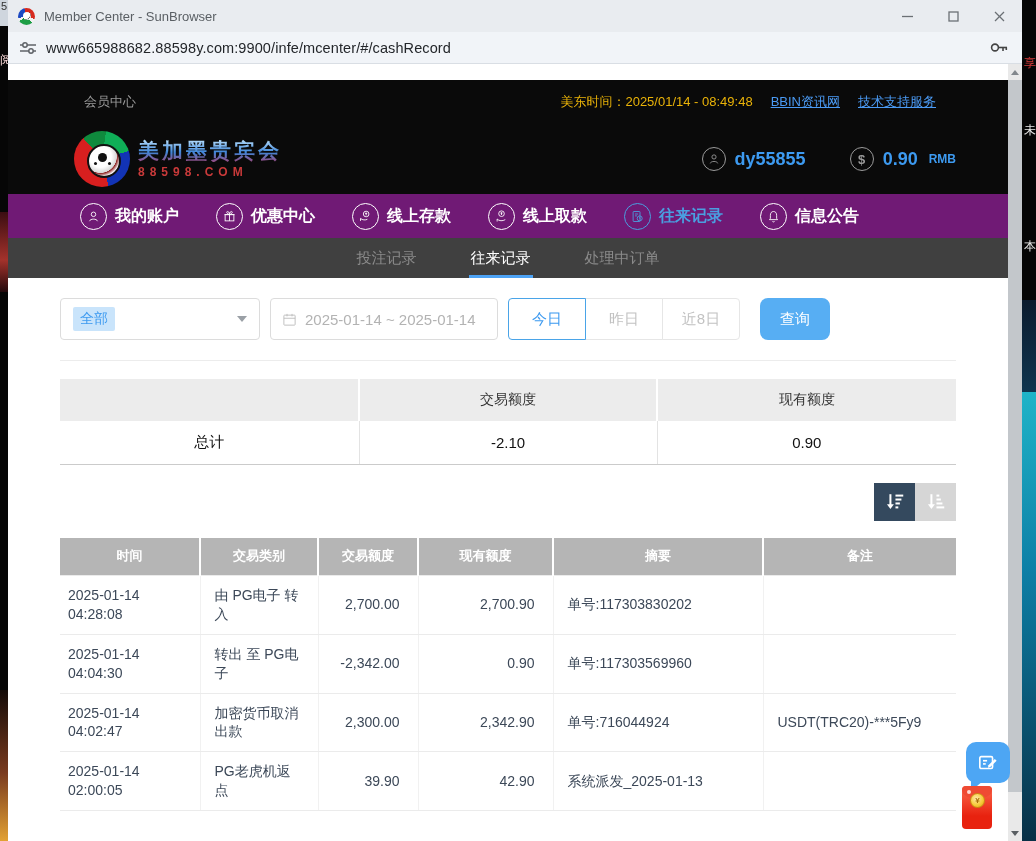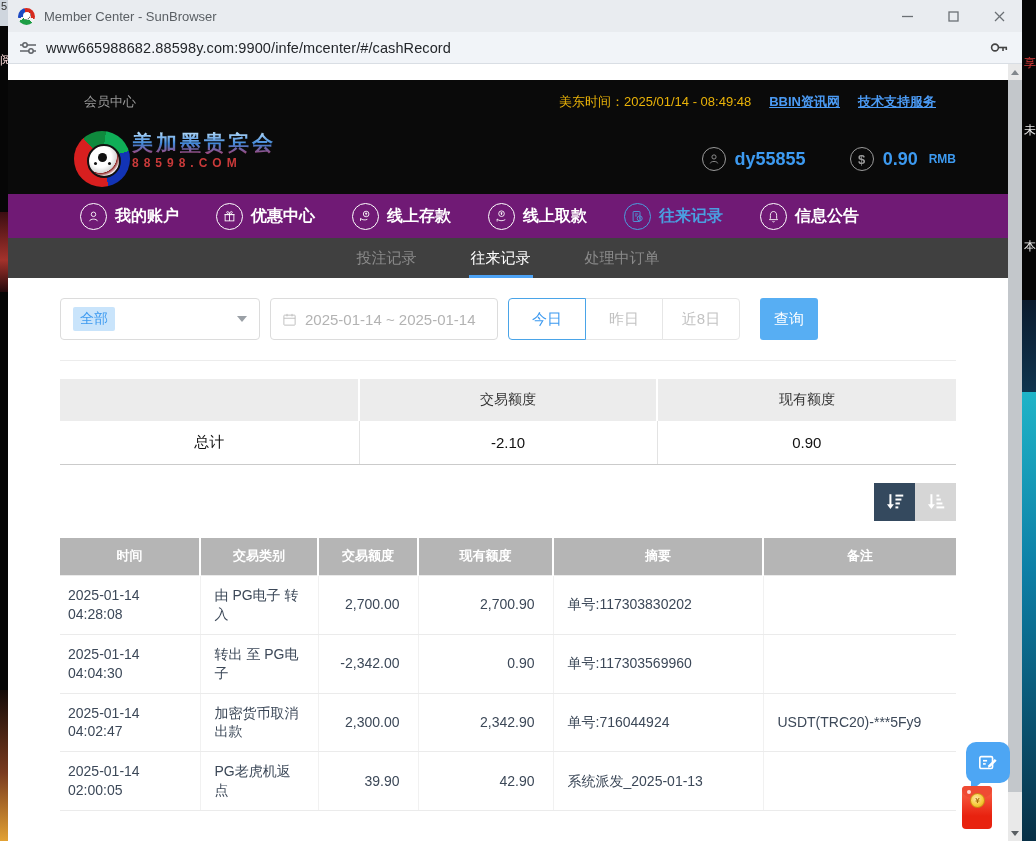--- a/index.html
+++ b/index.html
@@ -35,26 +35,26 @@
 
   .viewport { flex:1; position:relative; background:#fff; overflow:hidden; }
   .page { position:absolute; left:0; top:16px; width:1000px; height:100%; }
 
   
   .topbar { height:44px; background:#0a0a0a; display:flex; align-items:center; }
   .inner { width:896px; margin:0 auto; display:flex; align-items:center; }
   .topbar .section { margin-left:24px; font-size:13px; color:#9a9a9a; }
   .topbar .right { margin-left:auto; display:flex; align-items:center; gap:18px; margin-right:20px; }
   .topbar .time { font-size:13px; color:#eab308; }
-  .topbar a.tlink { font-size:13px; font-weight:bold; color:var(--link-blue,#4b9bf5); text-decoration:underline; cursor:pointer; }
+  .topbar a.tlink { font-size:13px; font-weight:normal; color:var(--link-blue,#4b9bf5); text-decoration:underline; cursor:pointer; }
 
   
   .siteheader { height:70px; background:#0a0a0a; }
   .siteheader .inner { height:100%; }
-  .logo { display:flex; gap:2px; margin-left:14px; cursor:pointer; }
+  .logo { display:flex; align-items:center; gap:8px; margin-left:14px; cursor:pointer; }
   .logo-mark { width:56px; height:56px; border-radius:50%; position:relative;
     background:conic-gradient(from 210deg, #d81f1f 0 30%, #0f8a3d 30% 44%, #0fae57 44% 62%, #1233b5 62% 88%, #d81f1f 88%); }
   .logo-mark::before { content:''; position:absolute; left:13px; top:13px; width:30px; height:30px; border-radius:50%;
     background:radial-gradient(circle at 38% 35%, #fff 40%, #d8d8d8 60%, #8c1f1f 62%, #fff 75%); border:2px solid #111; }
   .logo-mark::after { content:''; position:absolute; left:24px; top:22px; width:9px; height:9px; border-radius:50%; background:#111; box-shadow:-7px 6px 0 -3px #111, 7px 6px 0 -3px #111; }
   .logo-title { font-size:21px; font-weight:bold; letter-spacing:3px;
     background:linear-gradient(180deg,#bfe4ff 0%,#3f86d8 55%,#a04578 100%);
     -webkit-background-clip:text; background-clip:text; color:transparent; line-height:1.1; }
   .logo-domain { font-size:12px; font-weight:bold; letter-spacing:5px; color:#c93a3a; margin-top:2px; }
   .userinfo { margin-left:auto; display:flex; align-items:flex-start; gap:44px; }
@@ -89,21 +89,21 @@
   .type-chip { background:#c9e4fb; color:var(--accent,#3d9af0); font-size:14px; padding:3px 7px; border-radius:2px; }
   .caret { margin-left:auto; width:0; height:0; border-left:5px solid transparent; border-right:5px solid transparent; border-top:6px solid #9aa0a6; }
   .date-box { width:228px; height:42px; border:1px solid #dcdcdc; border-radius:4px; margin-left:10px; display:flex; align-items:center; gap:8px; padding:0 11px; cursor:pointer; background:#fff; }
   .date-box svg { stroke:#b9b9b9; fill:none; stroke-width:1.4; flex:0 0 auto; }
   .date-text { color:#b3b3b3; font-size:15px; white-space:nowrap; }
   .quick-group { display:flex; margin-left:10px; }
   .quick-btn { width:78px; height:42px; text-align:center; line-height:40px; font-size:15px; color:#c2c2c2; border:1px solid #e6e6e6; background:#fff; cursor:pointer; }
   .quick-btn + .quick-btn { margin-left:-1px; }
   .quick-btn:last-child { border-radius:0 4px 4px 0; }
   .quick-btn.active { border:1px solid #4aa4e8; color:var(--accent,#3d9af0); border-radius:4px 0 0 4px; position:relative; z-index:1; }
-  .search-btn { margin-left:20px; width:58px; height:42px; background:var(--query-btn,#57aef3); color:#fff; font-size:15px; border:none; border-radius:3px; cursor:pointer; }
+  .search-btn { margin-left:20px; width:70px; height:42px; background:var(--query-btn,#57aef3); color:#fff; font-size:15px; border:none; border-radius:8px; cursor:pointer; }
 
   .divider { margin-top:20px; border-top:1px solid #ececec; }
 
   table { border-collapse:collapse; table-layout:fixed; width:896px; }
   .summary-table { margin-top:18px; }
   .summary-table th { background:#ececec; height:42px; font-size:14px; font-weight:normal; color:#333; border-left:2px solid #fff; }
   .summary-table th:first-child { border-left:none; }
   .summary-table td { height:43px; text-align:center; font-size:15px; color:#111; border-left:1px solid #e3e3e3; border-bottom:1px solid #cbcbcb; background:#fff; }
   .summary-table td:first-child { border-left:none; }
 

